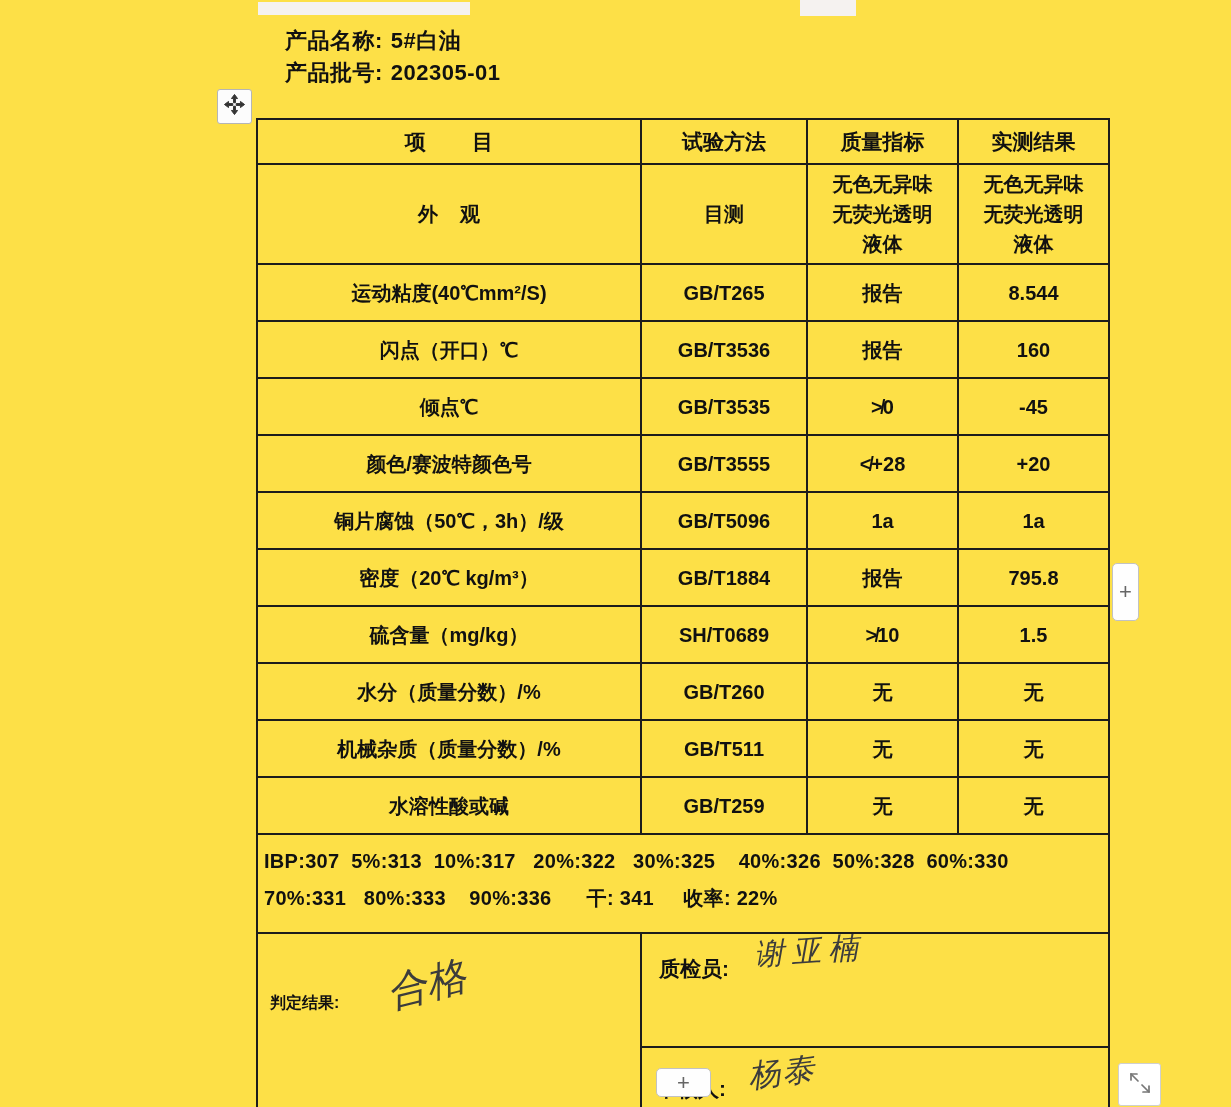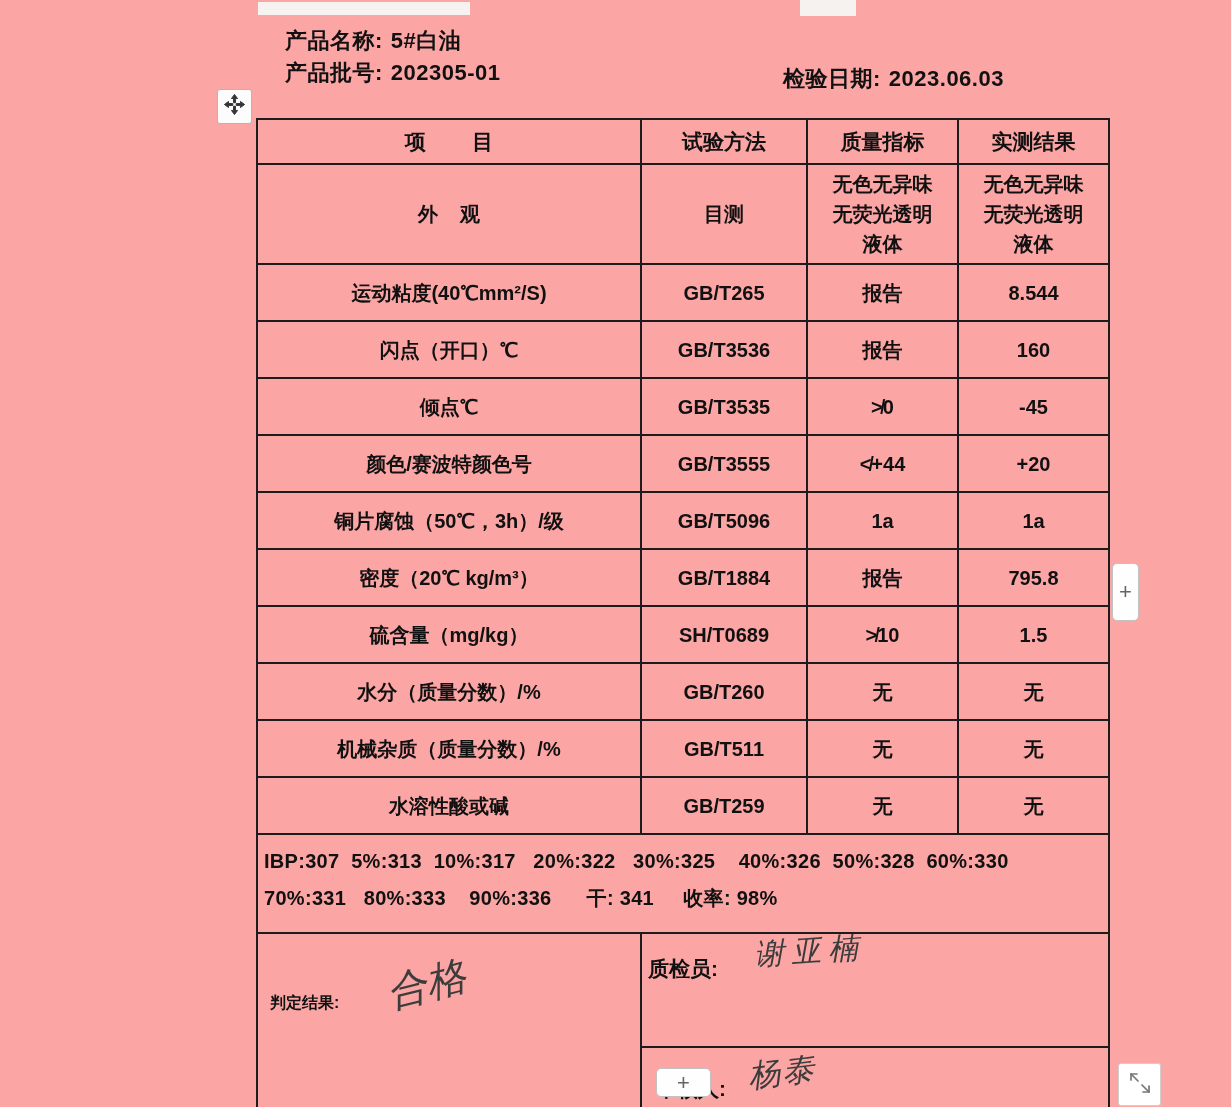--- a/index.html
+++ b/index.html
@@ -2,21 +2,21 @@
 <html><head>
 <meta charset="utf-8">
 <style>
   html,body{margin:0;padding:0;}
   body{
     width:1231px;height:1107px;
     background:#ffffff;
     font-family:"Liberation Sans", sans-serif;
     color:#111;
   }
-  .canvas{position:relative;width:1231px;height:1107px;overflow:hidden;background:#fca5a5;}
+  .canvas{position:relative;width:1231px;height:1107px;overflow:hidden;background:#fde047;}
 
   
   .remnant{position:absolute;background:#f5f2f0;}
   .remnant.r1{left:258px;top:2px;width:212px;height:13px;}
   .remnant.r2{left:800px;top:0;width:56px;height:16px;}
 
   
   .meta{position:absolute;font-weight:bold;font-size:22px;letter-spacing:.5px;white-space:pre;}
   .meta .v{margin-left:8px;}
   .m-name{left:285px;top:26px;}
@@ -54,21 +54,21 @@
   tr.r-distill{height:99px;}
   tr.r-distill td{
     text-align:left;vertical-align:top;
     padding:8px 6px 0 6px;font-size:20px;line-height:1.85;letter-spacing:.3px;
   }
   tr.r-f1{height:66px;}
   tr.r-f2{height:69px;}
   td.fcell{position:relative;text-align:left;}
   .flabel{position:absolute;font-weight:bold;font-size:21px;white-space:nowrap;}
   .fl-verdict{left:12px;top:58px;font-size:16px;}
-  .fl-inspector{left:6px;top:20px;}
+  .fl-inspector{left:17px;top:20px;}
   .fl-reviewer{left:14px;top:26px;}
 
   
   .sig{
     position:absolute;
     font-family:"DejaVu Serif", serif;font-style:italic;font-weight:normal;
     color:#3c3c3c;white-space:nowrap;
   }
   .sig-verdict{left:128px;top:22px;font-size:40px;transform:rotate(-14deg);}
   .sig-inspector{left:112px;top:-4px;font-size:30px;letter-spacing:7px;transform:rotate(-4deg);}
@@ -89,21 +89,20 @@
 </head>
 <body>
 
 <div class="canvas">
 
   <div class="remnant r1"></div>
   <div class="remnant r2"></div>
 
   <div class="meta m-name"><span>产品名称:</span><span class="v">5#白油</span></div>
   <div class="meta m-batch"><span>产品批号:</span><span class="v">202305-01</span></div>
-  <div class="meta m-date"><span>检验日期:</span><span class="v">2023.06.03</span></div>
 
   <div class="handle move-handle">
     <span>
       <svg width="23" height="23" viewBox="0 0 24 24">
         <g fill="#333" stroke="#333" stroke-width="1">
           <path d="M12 1.5l3.2 4.3h-2.2v4.4h-2V5.8H8.8L12 1.5z"></path>
           <path d="M12 22.5l-3.2-4.3h2.2v-4.4h2v4.4h2.2L12 22.5z"></path>
           <path d="M1.5 12l4.3-3.2v2.2h4.4v2H5.8v2.2L1.5 12z"></path>
           <path d="M22.5 12l-4.3 3.2v-2.2h-4.4v-2h4.4V8.8L22.5 12z"></path>
         </g>
@@ -149,21 +148,21 @@
     </tr>
     <tr class="r-data">
       <td>倾点℃</td>
       <td>GB/T3535</td>
       <td>≯0</td>
       <td>-45</td>
     </tr>
     <tr class="r-data">
       <td>颜色/赛波特颜色号</td>
       <td>GB/T3555</td>
-      <td>≮+44</td>
+      <td>≮+28</td>
       <td>+20</td>
     </tr>
     <tr class="r-data">
       <td>铜片腐蚀（50℃，3h）/级</td>
       <td>GB/T5096</td>
       <td>1a</td>
       <td>1a</td>
     </tr>
     <tr class="r-data">
       <td>密度（20℃ kg/m³）</td>
@@ -189,21 +188,21 @@
       <td>无</td>
       <td>无</td>
     </tr>
     <tr class="r-data">
       <td>水溶性酸或碱</td>
       <td>GB/T259</td>
       <td>无</td>
       <td>无</td>
     </tr>
     <tr class="r-distill">
-      <td colspan="4"><span>IBP:307  5%:313  10%:317   20%:322   30%:325    40%:326  50%:328  60%:330</span><br><span>70%:331   80%:333    90%:336      干: 341     收率: 98%</span></td>
+      <td colspan="4"><span>IBP:307  5%:313  10%:317   20%:322   30%:325    40%:326  50%:328  60%:330</span><br><span>70%:331   80%:333    90%:336      干: 341     收率: 22%</span></td>
     </tr>
     <tr class="r-f1">
       <td class="fcell" rowspan="2">
         <span class="flabel fl-verdict">判定结果:</span>
         <span class="sig sig-verdict">合格</span>
       </td>
       <td class="fcell" colspan="3">
         <span class="flabel fl-inspector">质检员:</span>
         <span class="sig sig-inspector">谢亚楠</span>
       </td>

